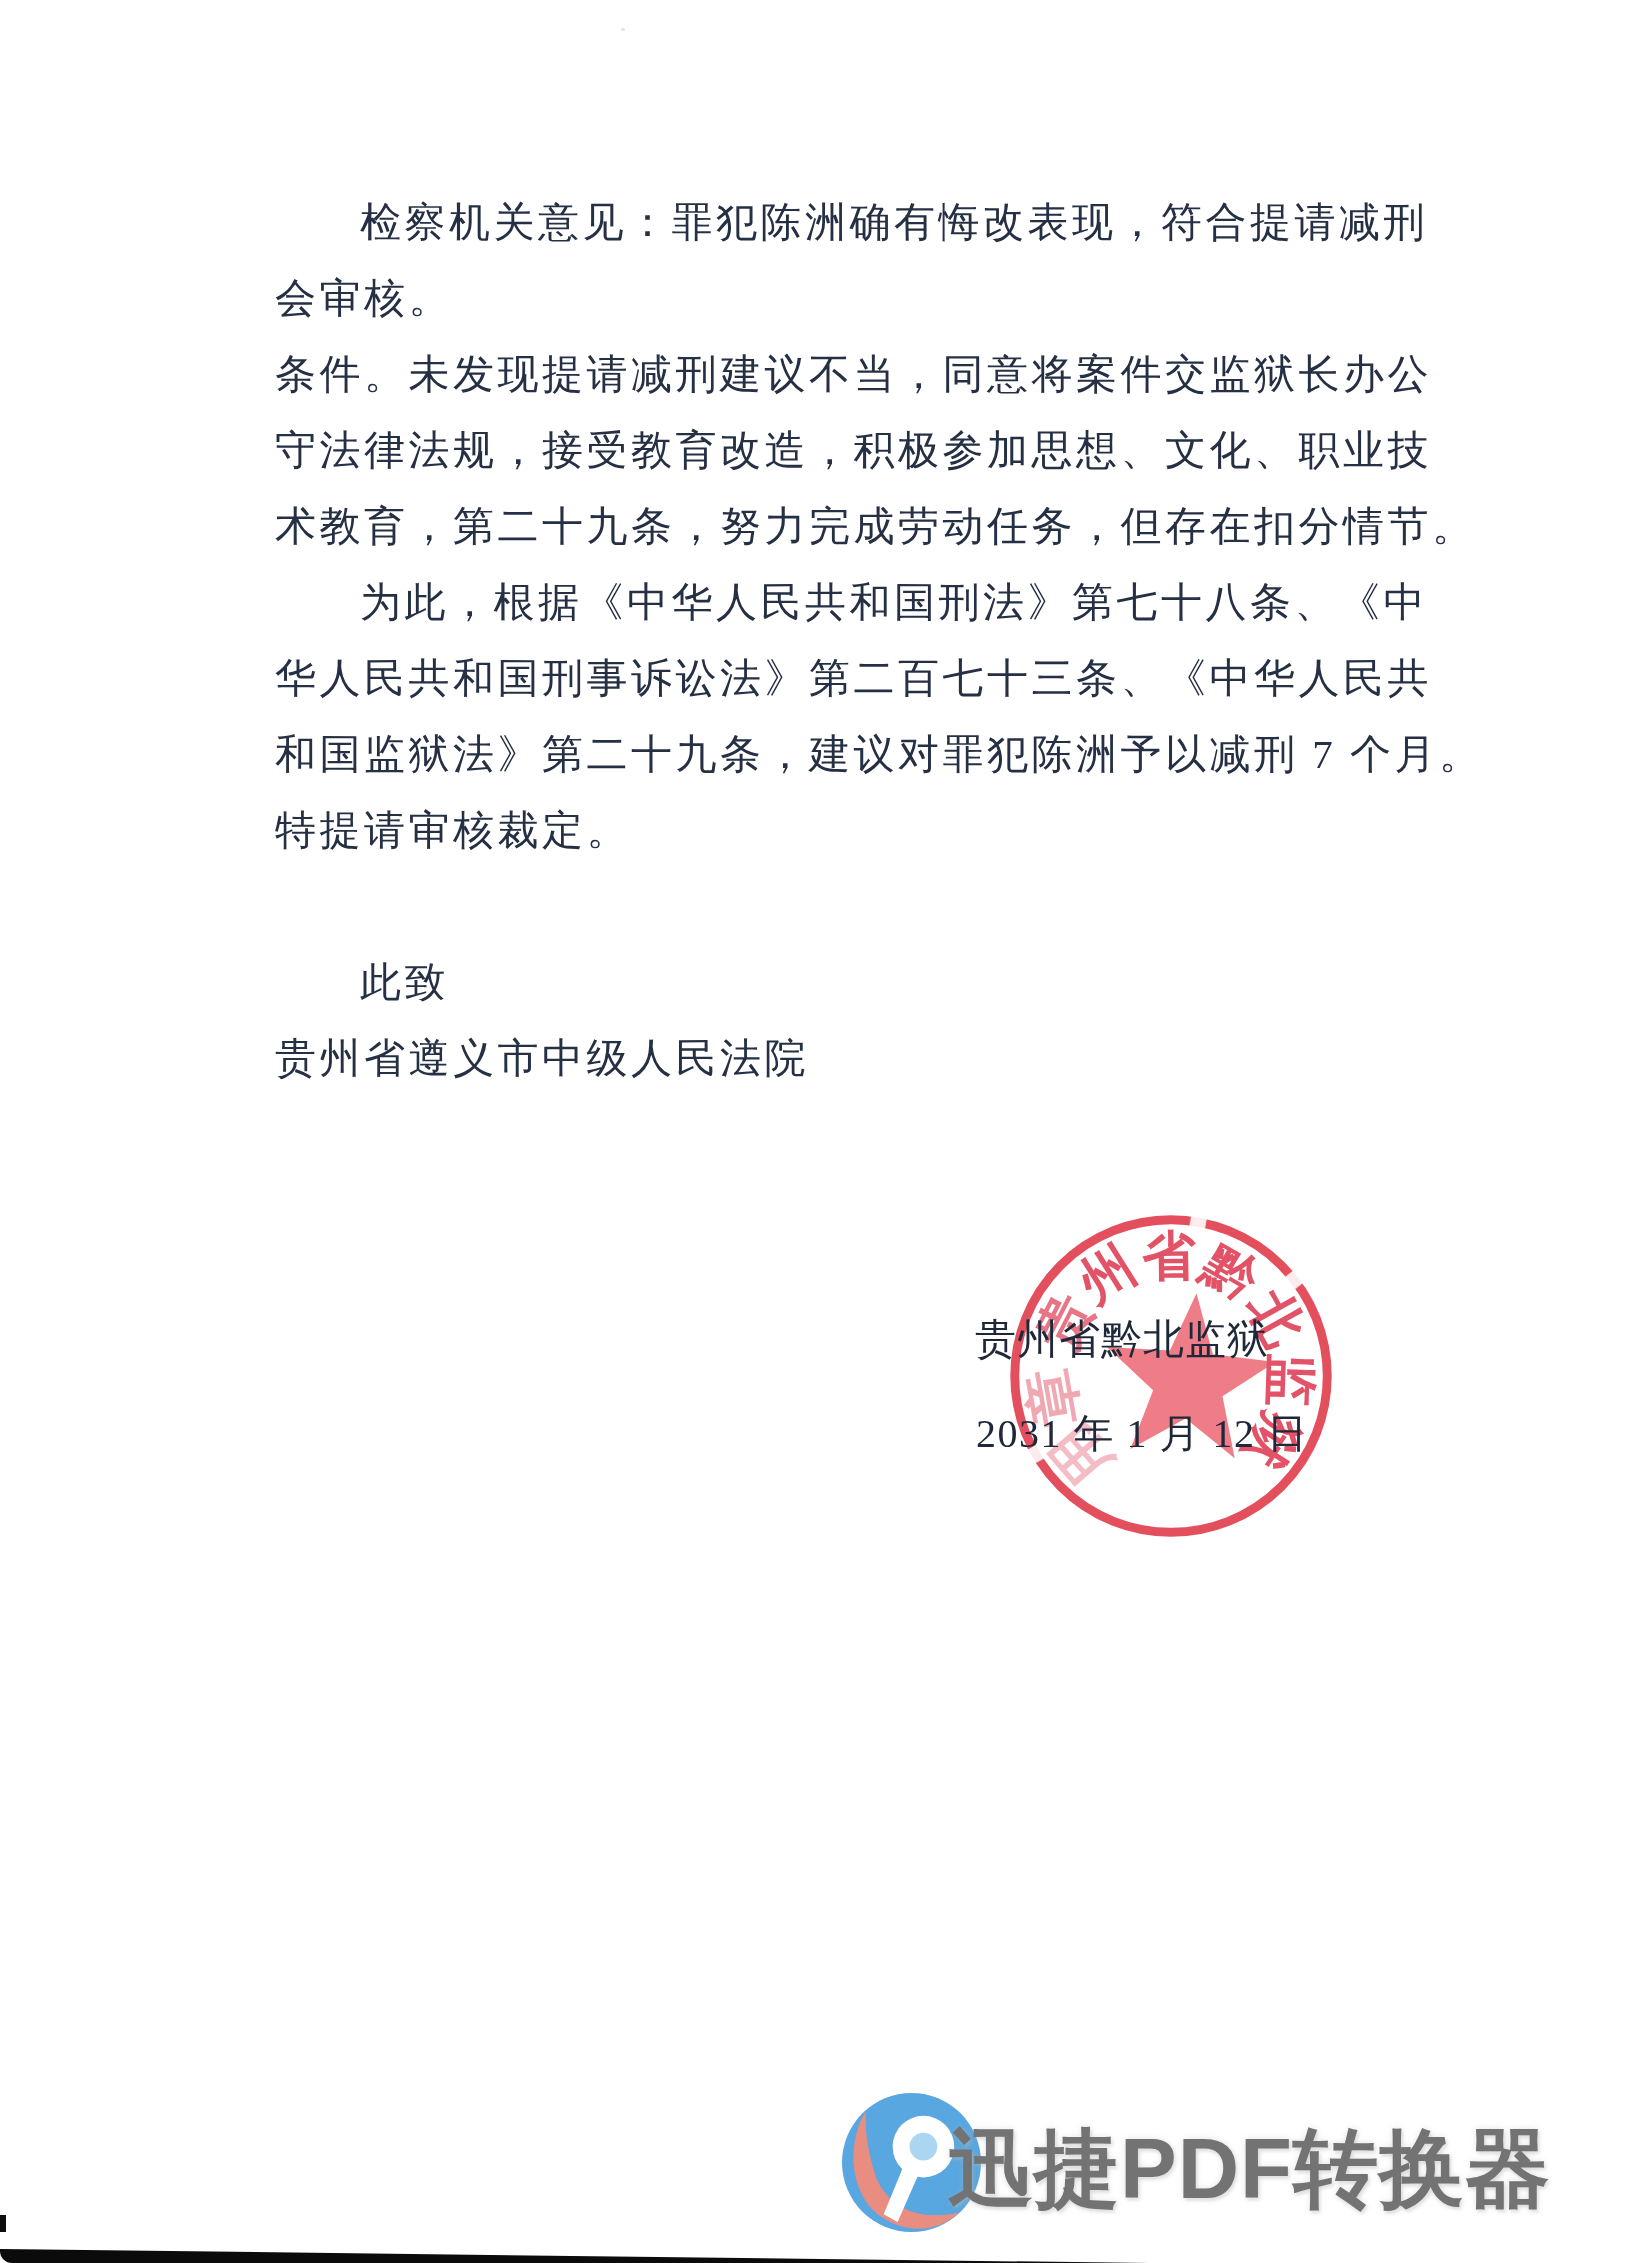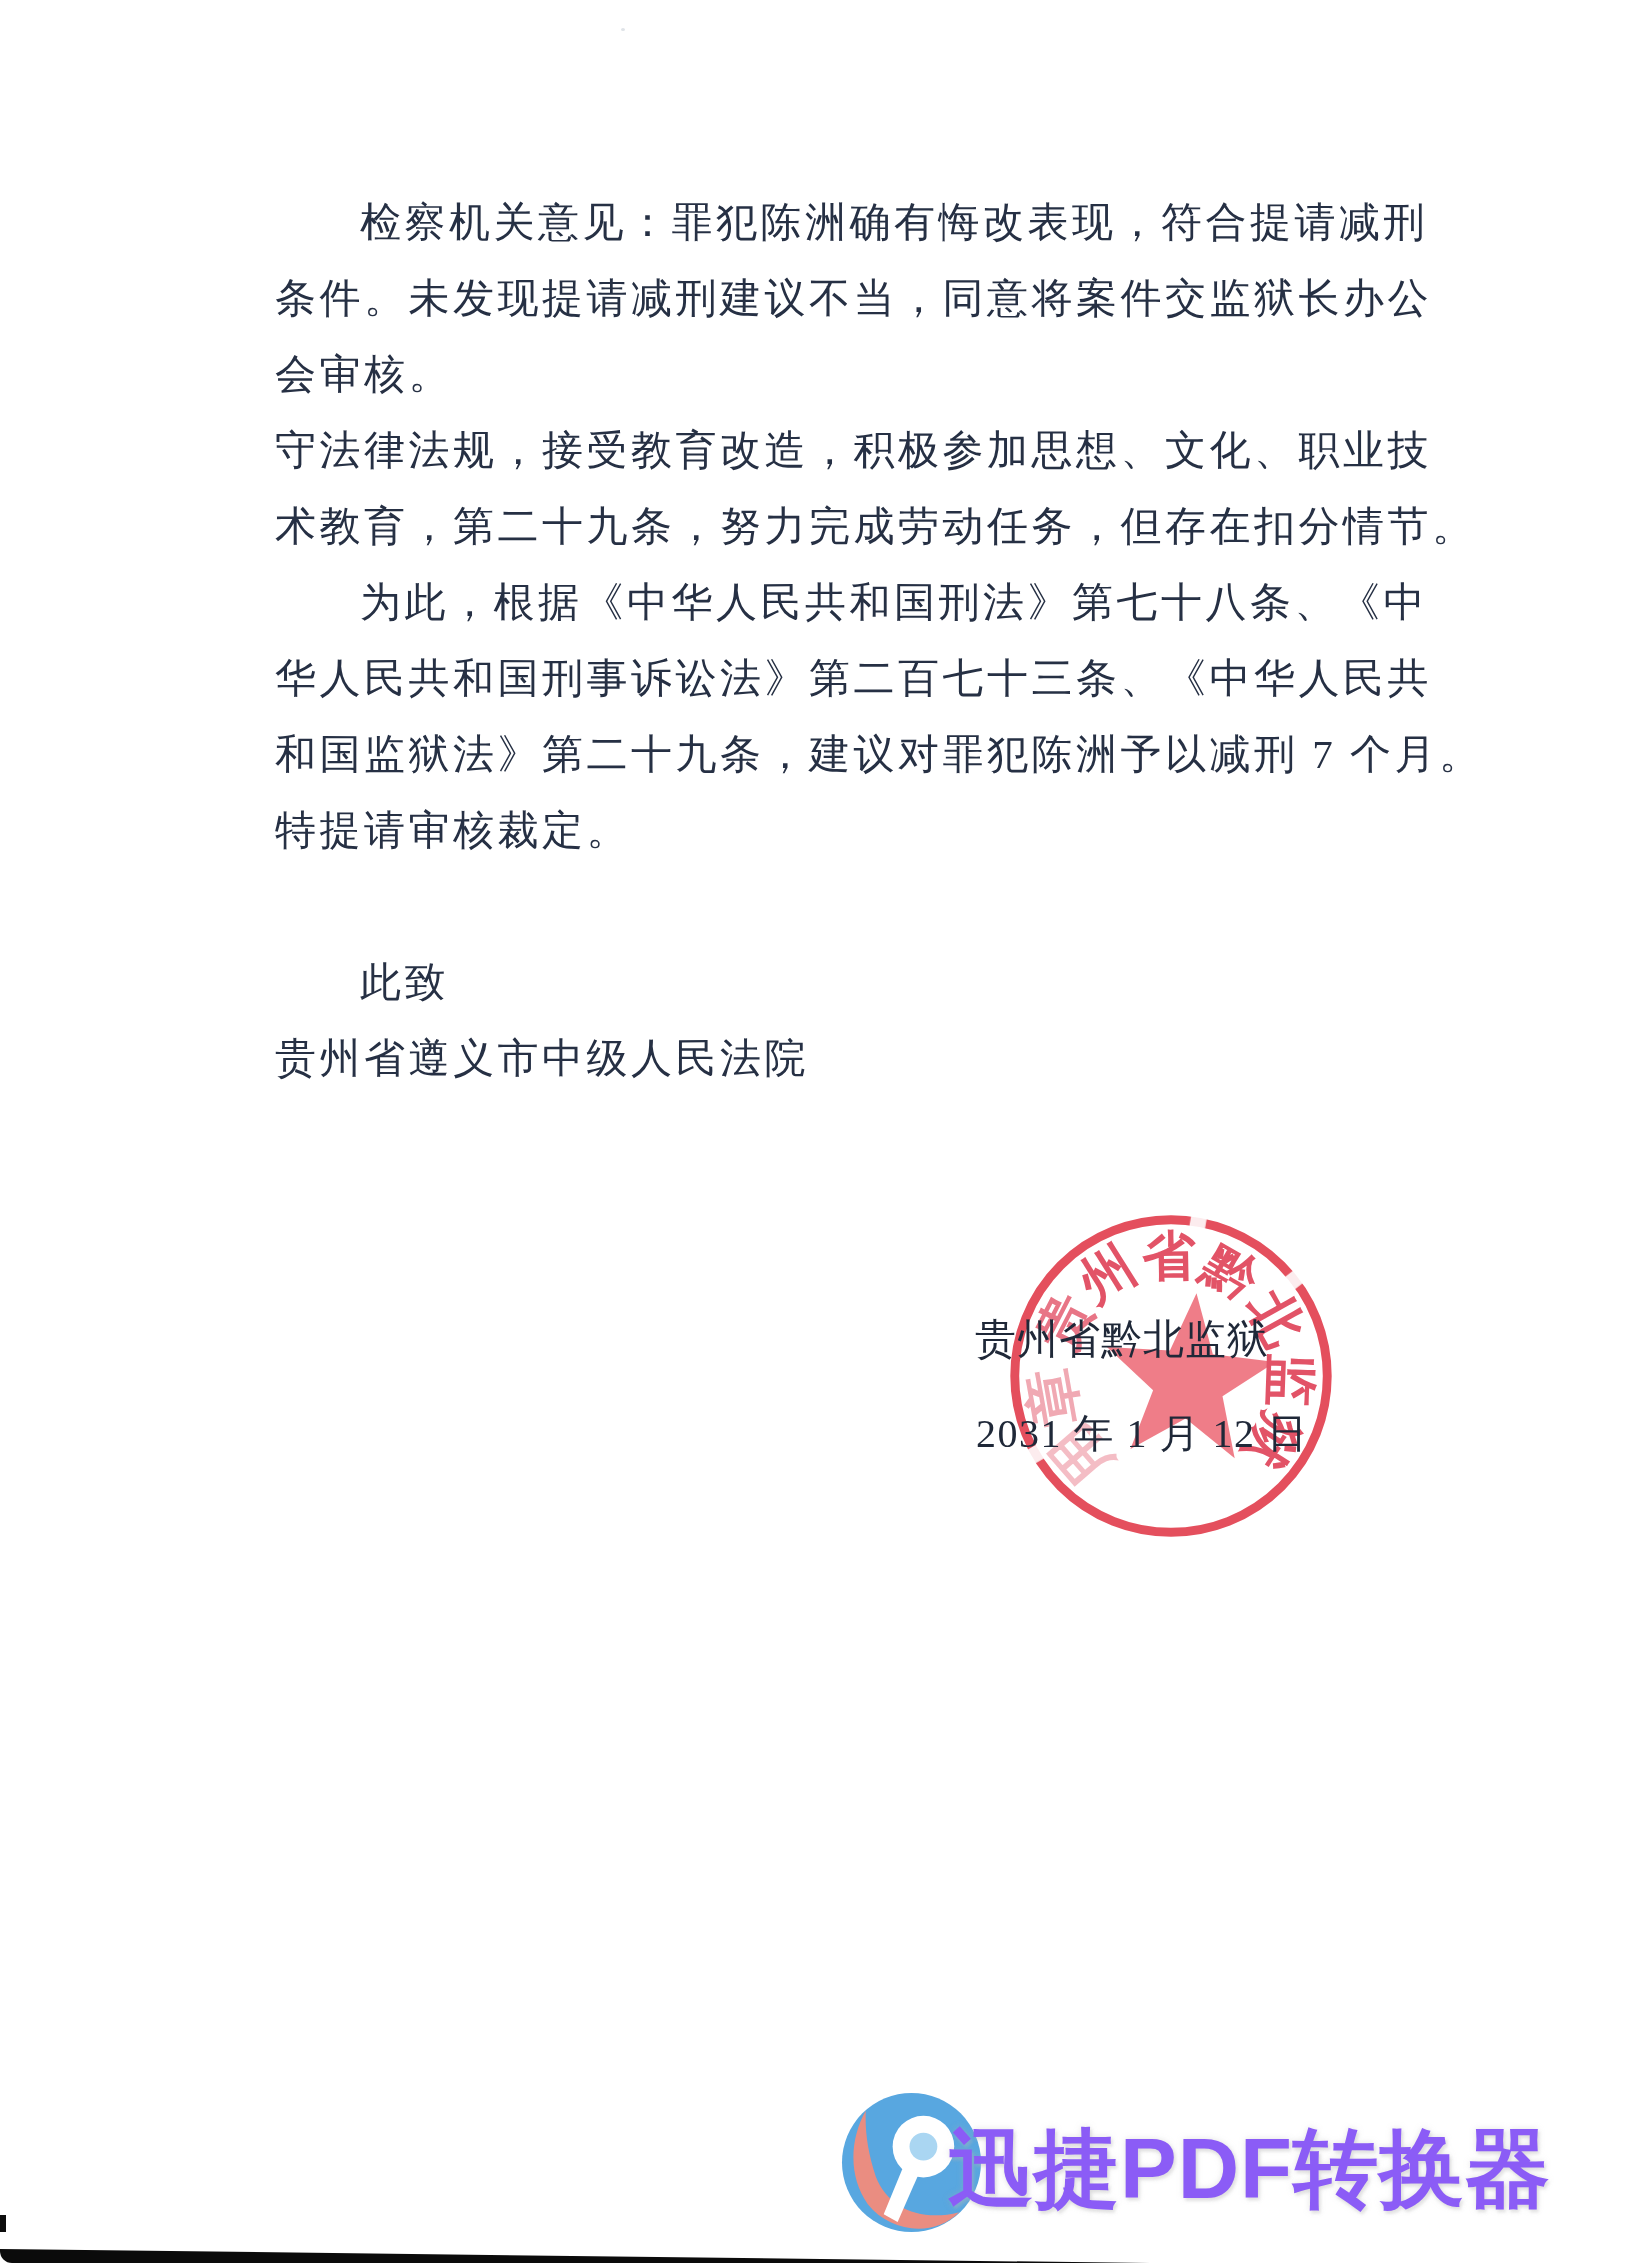--- a/index.html
+++ b/index.html
@@ -48,42 +48,42 @@
     font-size:54px;font-weight:bold;
   }
   .seal-char.faint1{opacity:.5;font-size:58px;}
   .seal-char.faint2{opacity:.38;font-size:58px;}
   
   .wm-logo{position:absolute;left:840px;top:2091px;width:144px;height:144px;z-index:1;}
   .wm-text{
     position:absolute;left:948px;top:2113px;
     font-size:85px;font-weight:bold;line-height:111px;
     font-family:"Liberation Sans","DejaVu Sans",sans-serif;
-    color:#8b5cf6;
+    color:#737373;
     text-shadow:0 0 6px rgba(175,175,175,.35), 2px 3px 3px rgba(185,185,185,.30);
     letter-spacing:1px;white-space:nowrap;z-index:1;
   }
   
   .scan-wedge{position:absolute;left:0;top:2249px;width:1150px;height:14px;z-index:4;}
   .scan-notch{position:absolute;left:0;top:2215px;width:6px;height:17px;background:#0d0d0d;z-index:4;}
   .scan-dot{position:absolute;left:621px;top:28px;width:4px;height:3px;background:#dfe3e8;border-radius:50%;}
   .edge-mark{position:absolute;background:#ddebf5;z-index:1;}
   .edge-mark.m1{left:1633px;top:69px;width:6px;height:26px;}
   .edge-mark.m2{left:1634px;top:236px;width:5px;height:20px;}
   .edge-mark.m3{left:1633px;top:705px;width:6px;height:30px;}
 </style>
 </head>
 <body>
 
 <div class="page">
 
   <div class="doc-text">
     <div class="doc-line indent">检察机关意见：罪犯陈洲确有悔改表现，符合提请减刑</div>
+    <div class="doc-line">会审核。</div>
     <div class="doc-line">条件。未发现提请减刑建议不当，同意将案件交监狱长办公</div>
-    <div class="doc-line">会审核。</div>
     <div class="doc-line">守法律法规，接受教育改造，积极参加思想、文化、职业技</div>
     <div class="doc-line">术教育，第二十九条，努力完成劳动任务，但存在扣分情节。</div>
     <div class="doc-line indent">为此，根据《中华人民共和国刑法》第七十八条、《中</div>
     <div class="doc-line">华人民共和国刑事诉讼法》第二百七十三条、《中华人民共</div>
     <div class="doc-line">和国监狱法》第二十九条，建议对罪犯陈洲予以减刑 7 个月。</div>
     <div class="doc-line">特提请审核裁定。</div>
     <div class="doc-line blank"></div>
     <div class="doc-line indent">此致</div>
     <div class="doc-line">贵州省遵义市中级人民法院</div>
   </div>

